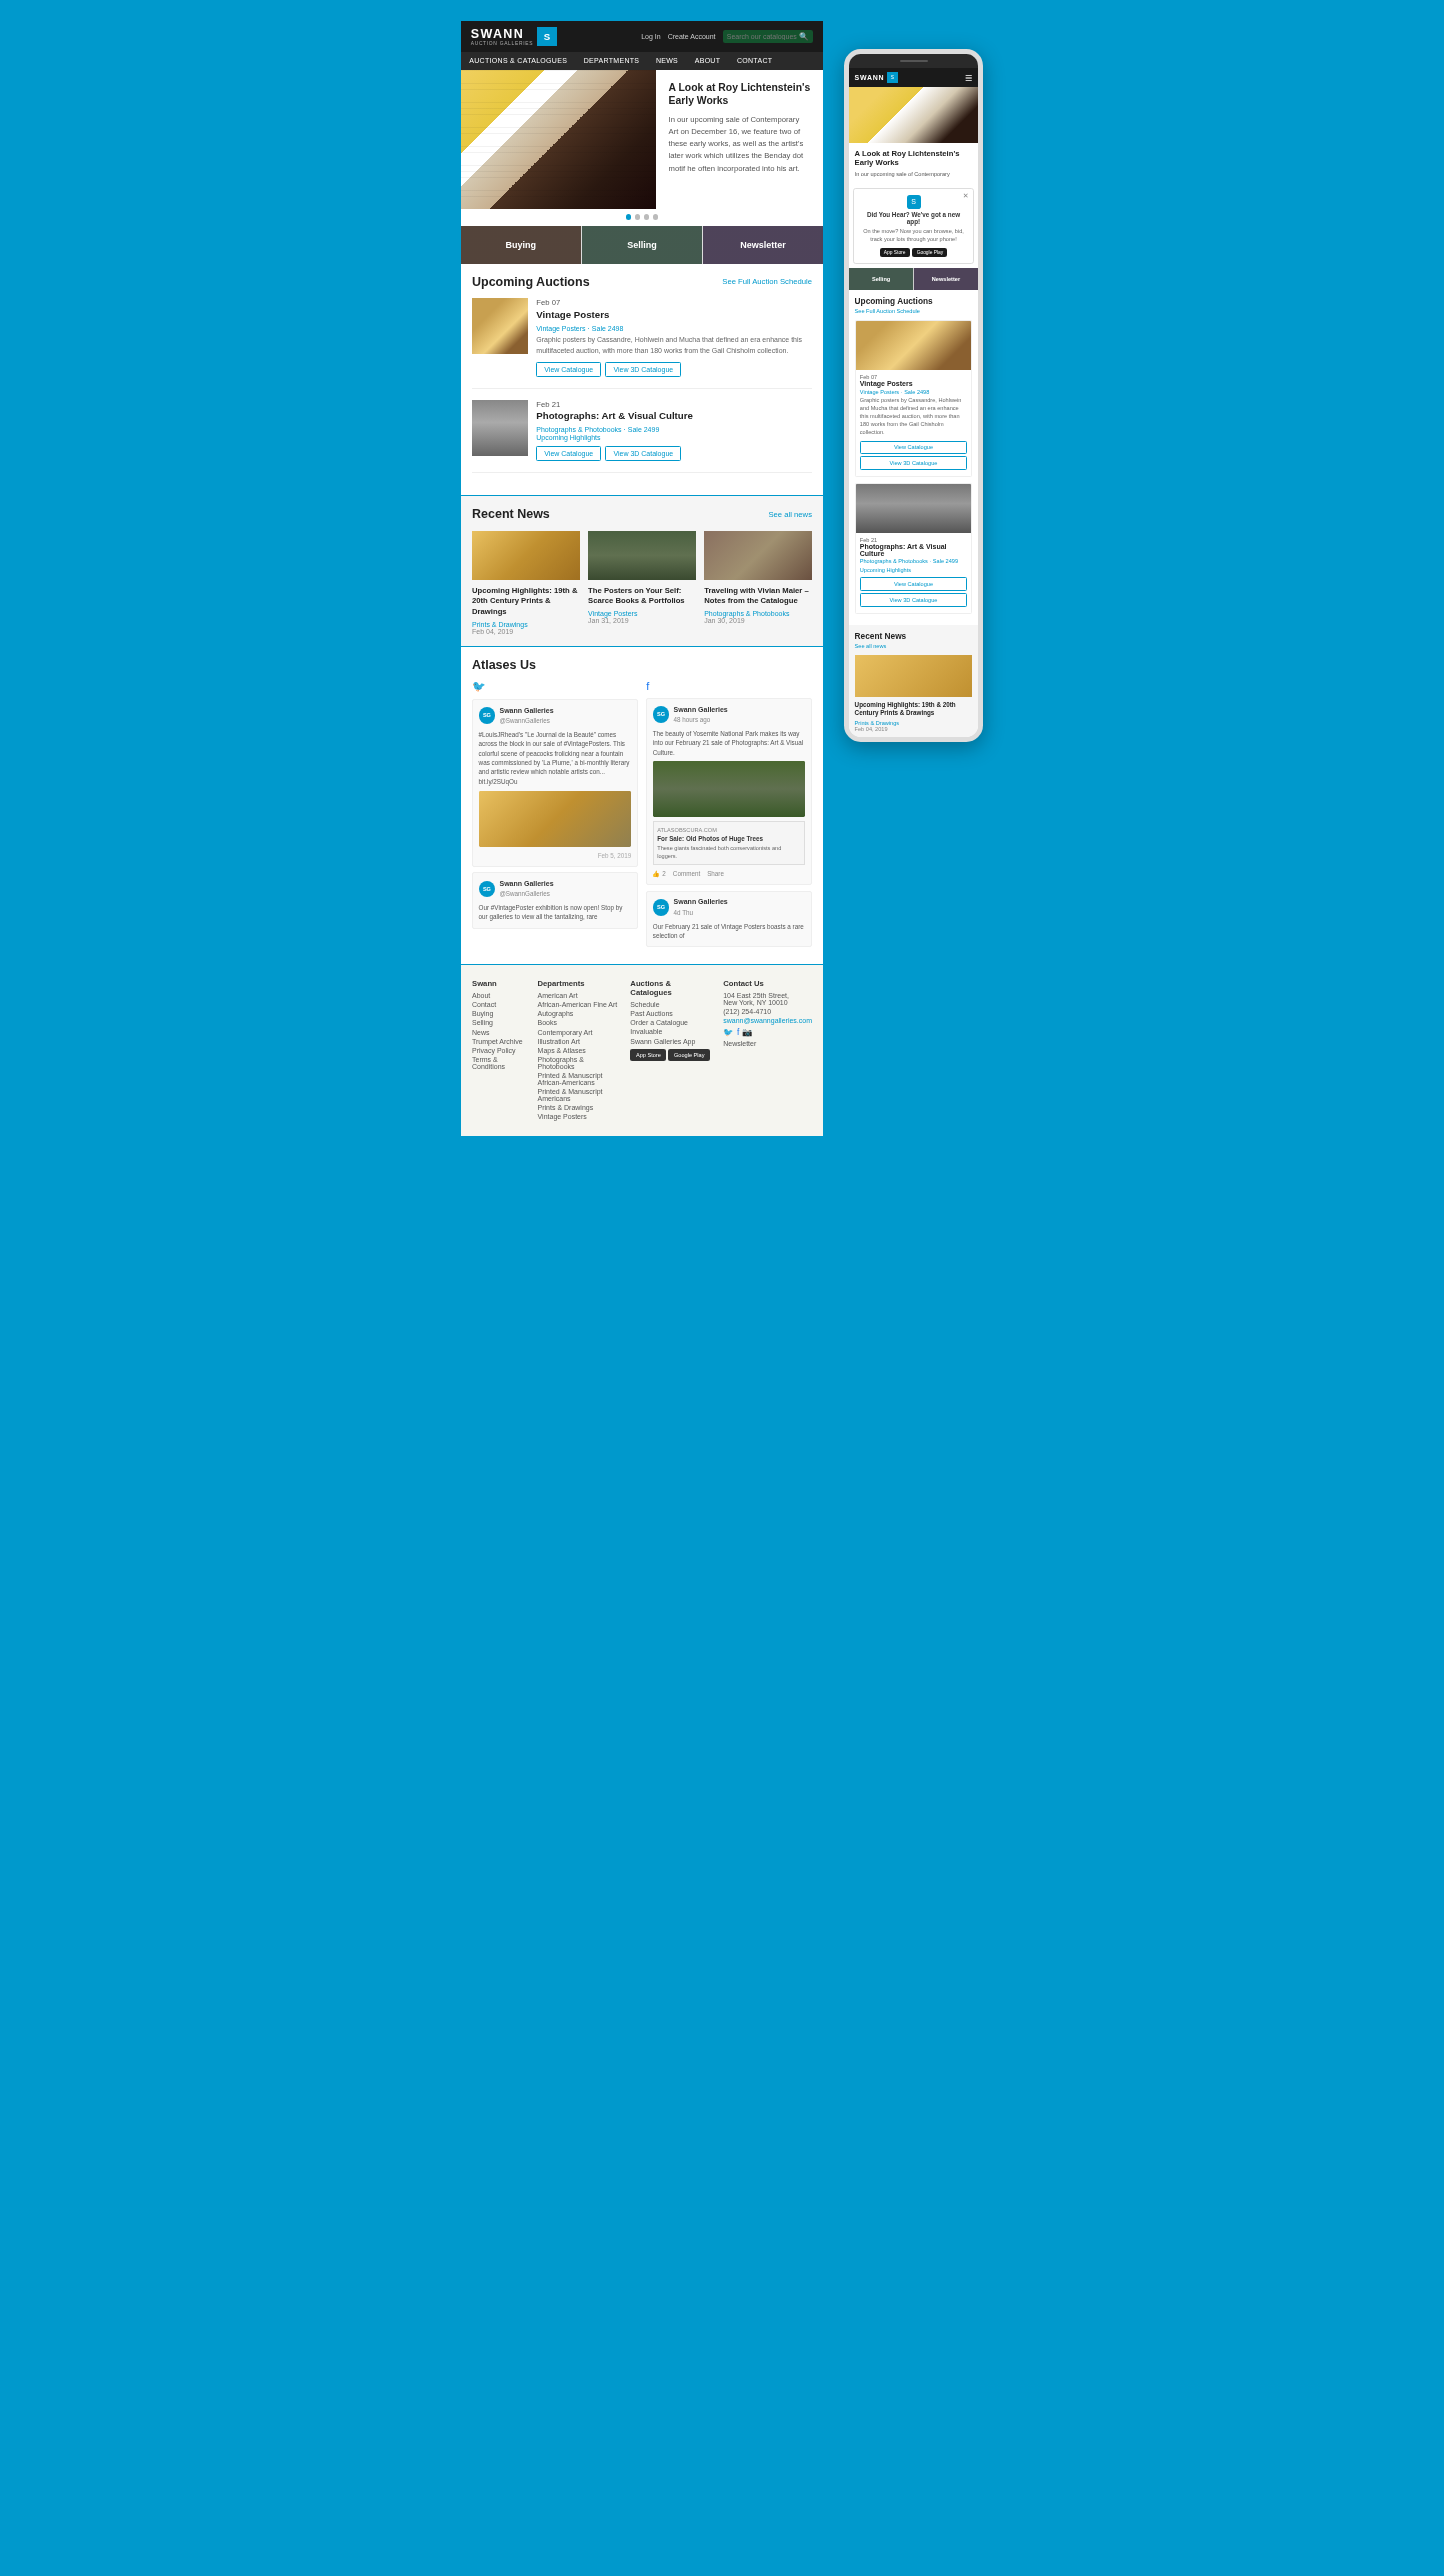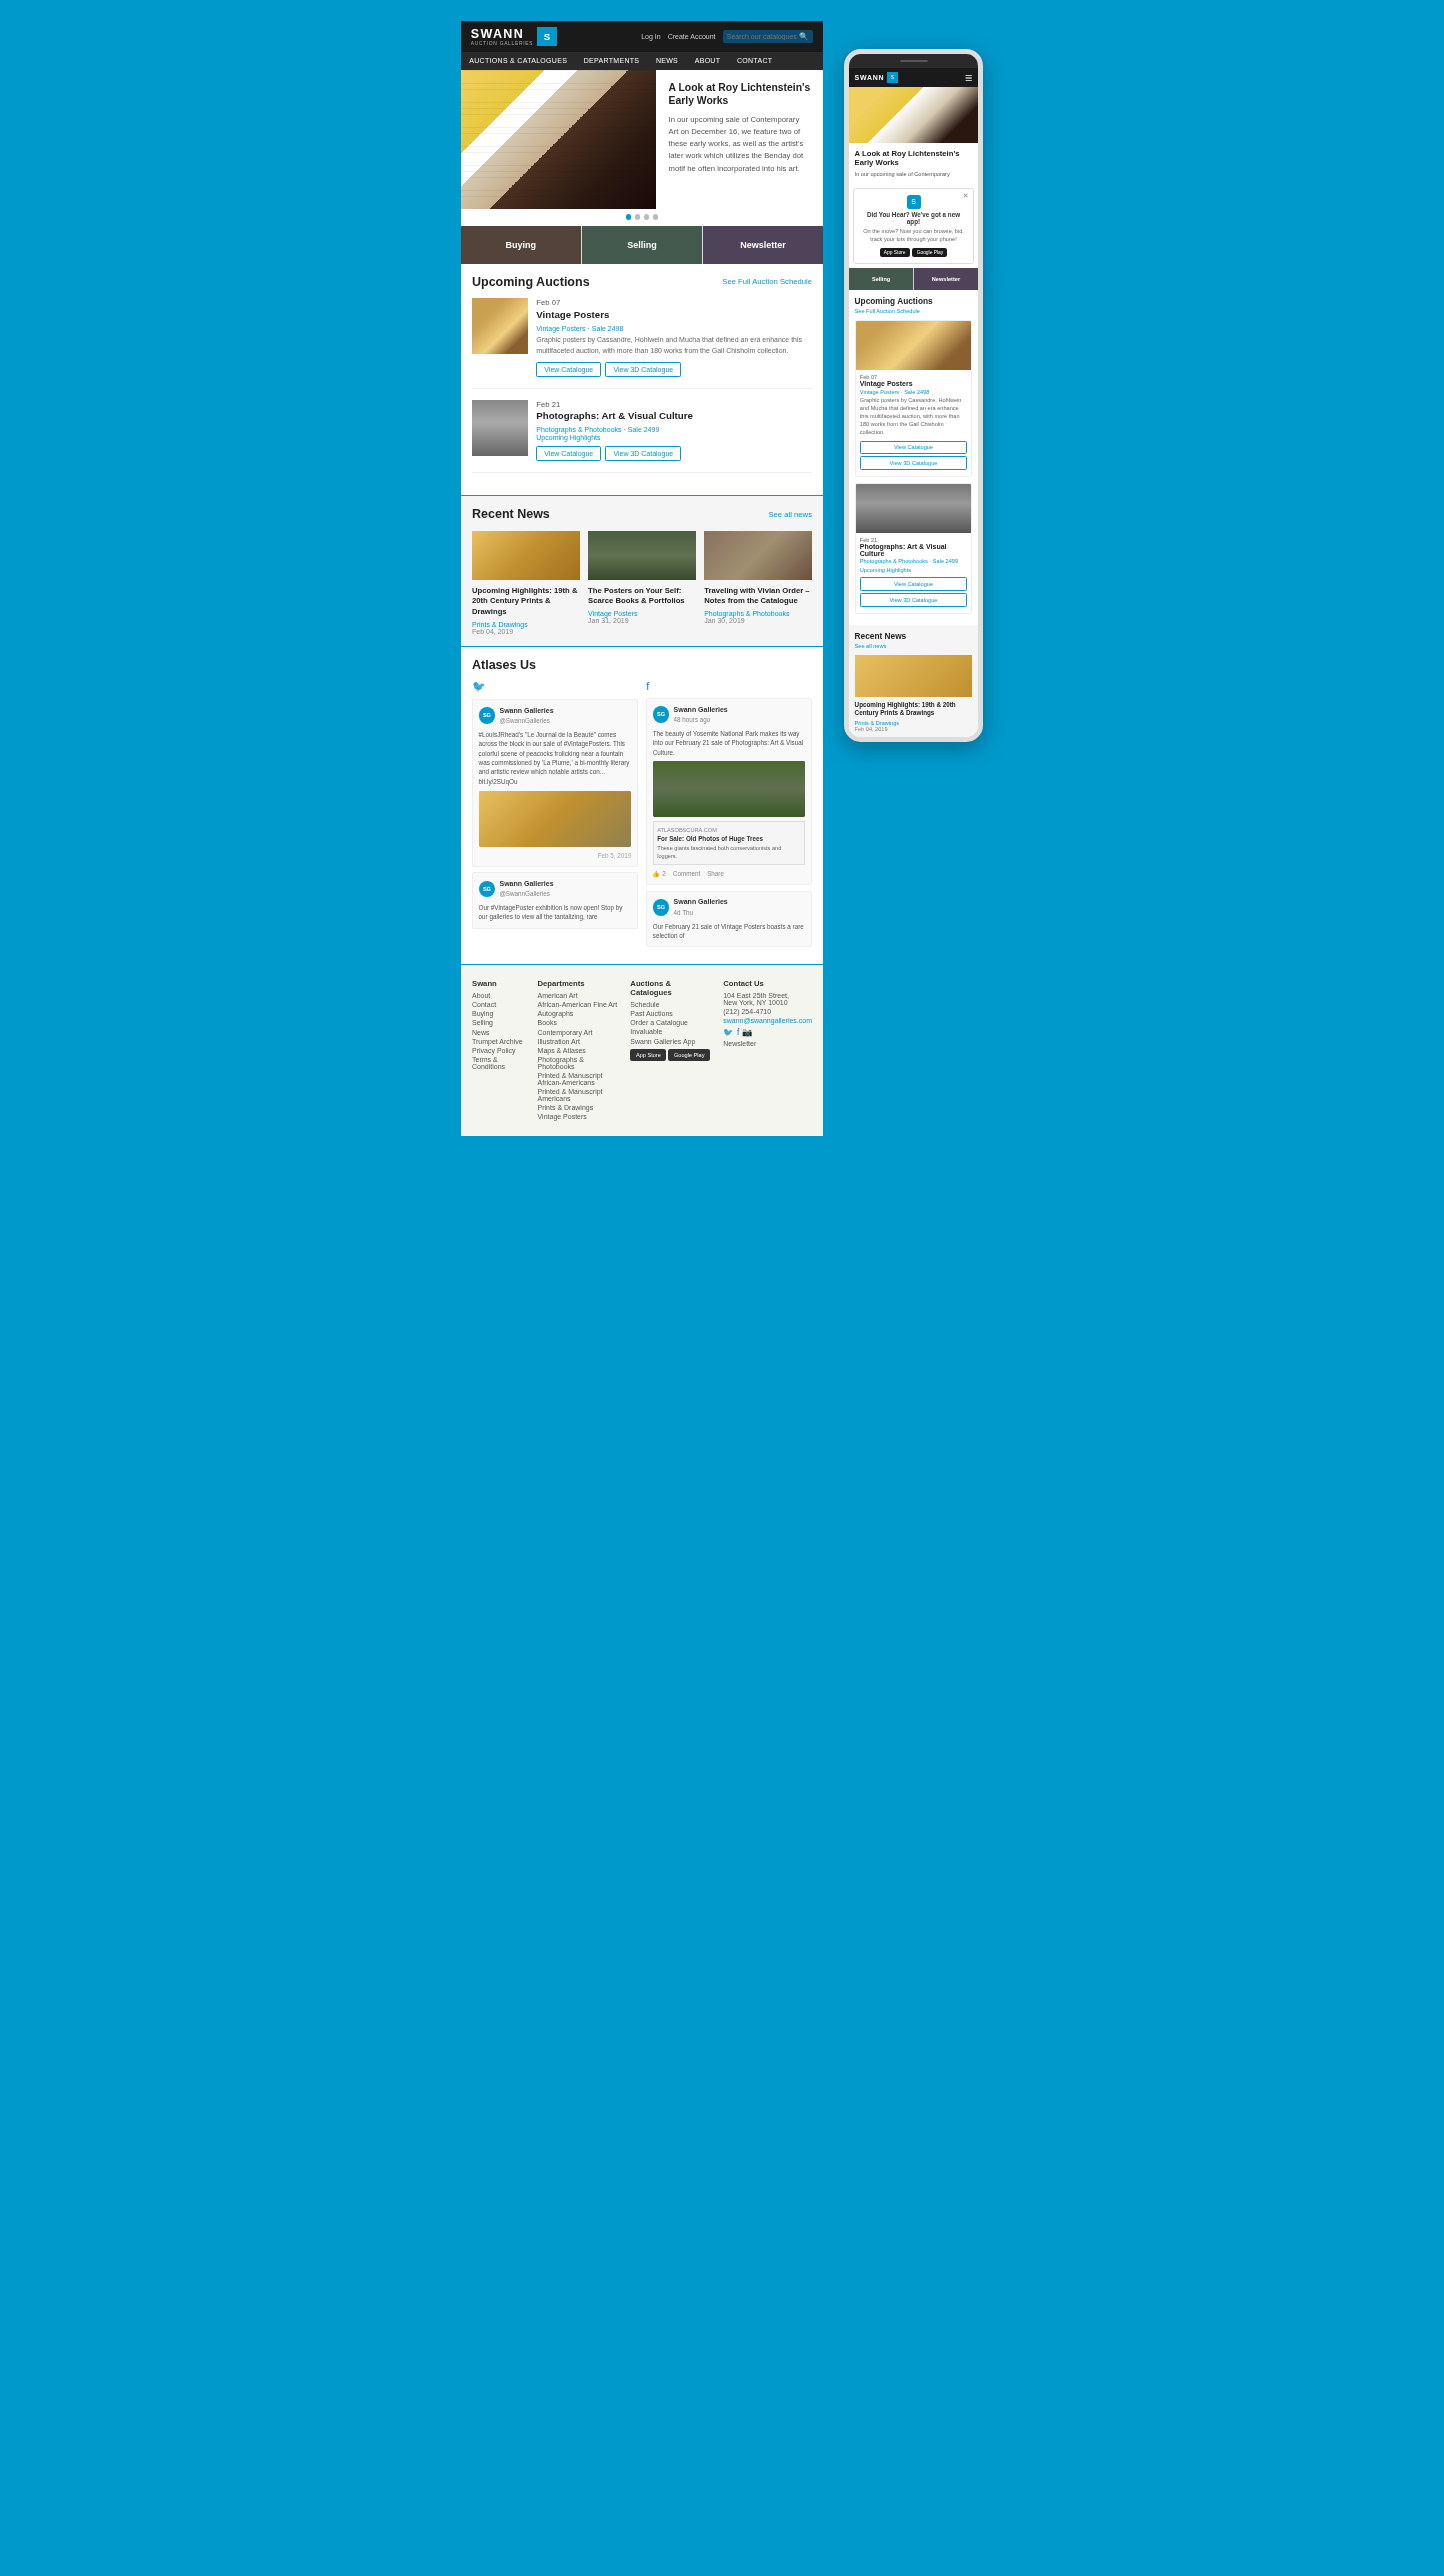--- a/index.html
+++ b/index.html
@@ -67,21 +67,21 @@
       gap: 7px;
     }
     .header-link {
       color: #ccc;
       font-size: 7px;
       cursor: pointer;
     }
     .search-box {
       display: flex;
       align-items: center;
-      background: #0c4a6e;
+      background: #14532d;
       border-radius: 2.1px;
       padding: 2.1px 4.2px;
       gap: 2.8px;
     }
     .search-box input {
       background: none;
       border: none;
       color: white;
       font-size: 7px;
       outline: none;
@@ -646,21 +646,21 @@
         <div class="news-date">Feb 04, 2019</div>
       </div>
       <div class="news-card">
         <div class="news-img news-img-2"></div>
         <div class="news-title">The Posters on Your Self: Scarce Books &amp; Portfolios</div>
         <div class="news-cat">Vintage Posters</div>
         <div class="news-date">Jan 31, 2019</div>
       </div>
       <div class="news-card">
         <div class="news-img news-img-3"></div>
-        <div class="news-title">Traveling with Vivian Order – Notes from the Catalogue</div>
+        <div class="news-title">Traveling with Vivian Maier – Notes from the Catalogue</div>
         <div class="news-cat">Photographs &amp; Photobooks</div>
         <div class="news-date">Jan 30, 2019</div>
       </div>
     </div>
   </div>
 
   <div class="follow-section">
     <div class="follow-title">Atlases Us</div>
     <div class="social-cols">
 

